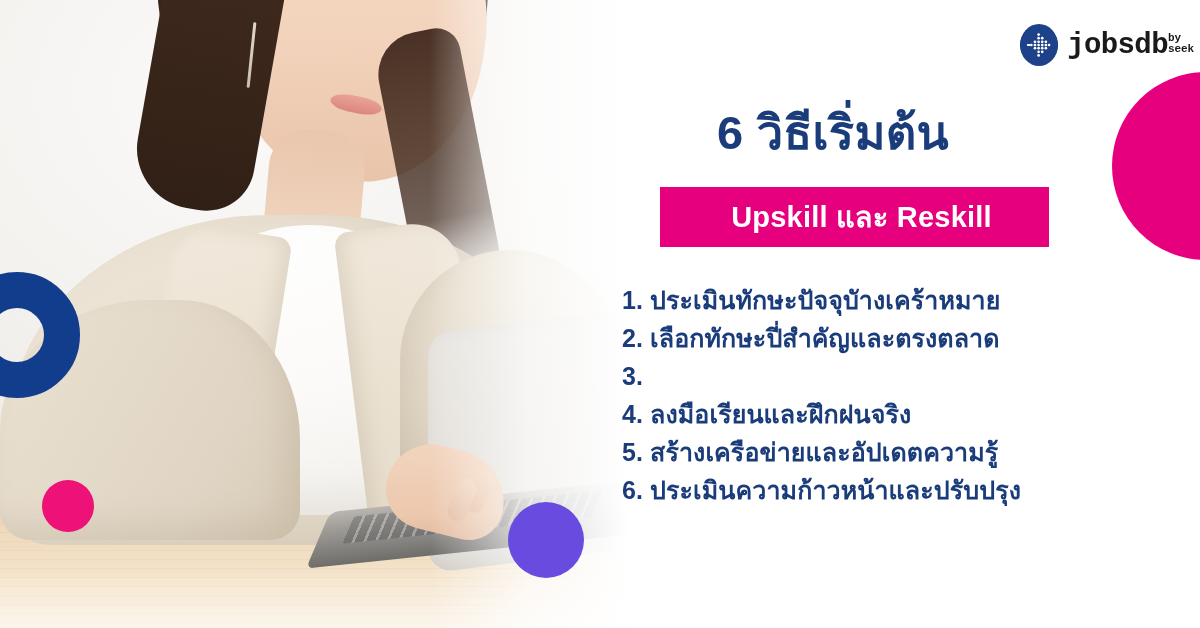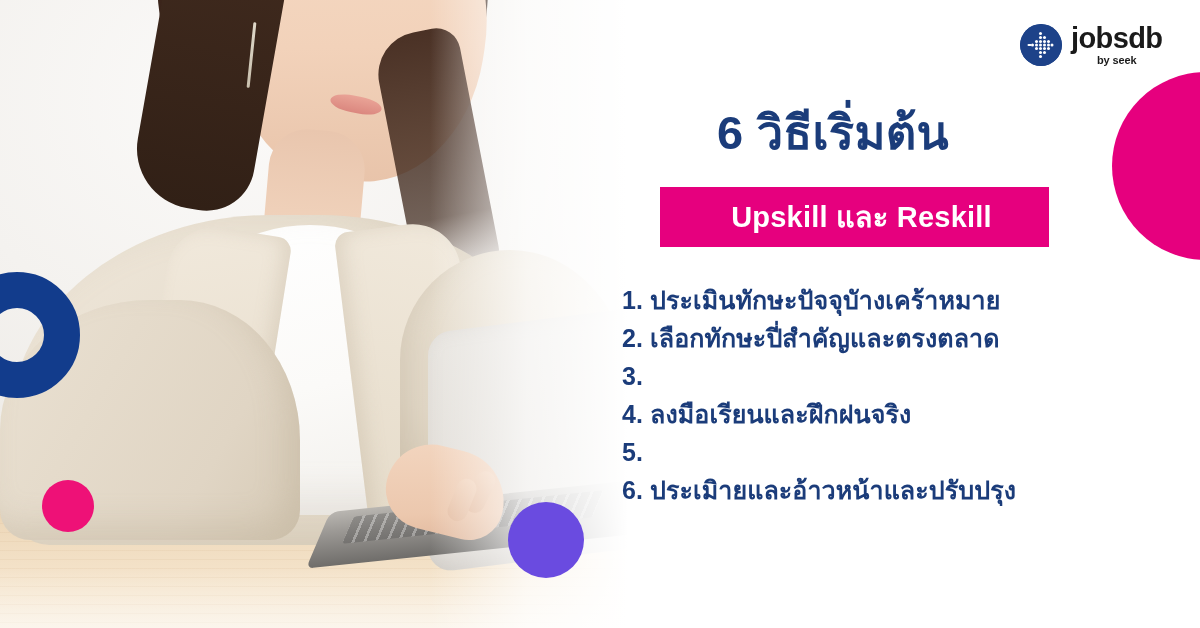--- a/index.html
+++ b/index.html
@@ -259,23 +259,24 @@
     gap: 9px;
   }
   .logo-mark {
     width: 42px; height: 42px;
     border-radius: 50%;
     background: #1D4289;
     display: block;
   }
   .logo-words {
     display: flex;
-    flex-direction: column;
-    align-items: center;
+    flex-direction: row;
+    align-items: flex-start;
     line-height: 1;
+    font-family: Liberation Mono, monospace;
   }
   .logo-name {
     font-size: 29px;
     font-weight: bold;
     color: #1A1A1A;
     letter-spacing: -.6px;
   }
   .logo-tag {
     font-size: 11px;
     font-weight: bold;
@@ -378,20 +379,21 @@
     </div>
     <div class="step">
       <span class="step-num">3.</span>
     </div>
     <div class="step">
       <span class="step-num">4.</span>
       <span>ลงมือเรียนและฝึกฝนจริง</span>
     </div>
     <div class="step">
       <span class="step-num">5.</span>
+      <span>สร้างเครือข่ายและอัปเดตความรู้</span>
     </div>
     <div class="step">
       <span class="step-num">6.</span>
-      <span>ประเมิายและอ้าวหน้าและปรับปรุง</span>
+      <span>ประเมินความก้าวหน้าและปรับปรุง</span>
     </div>
   </div>
 
 </div>
 
 </body></html>

